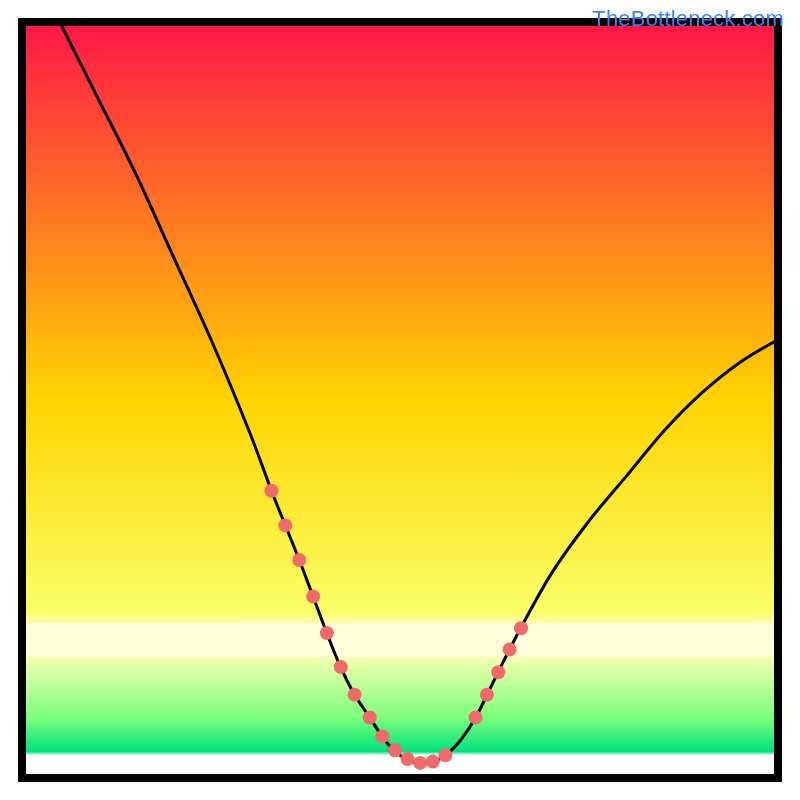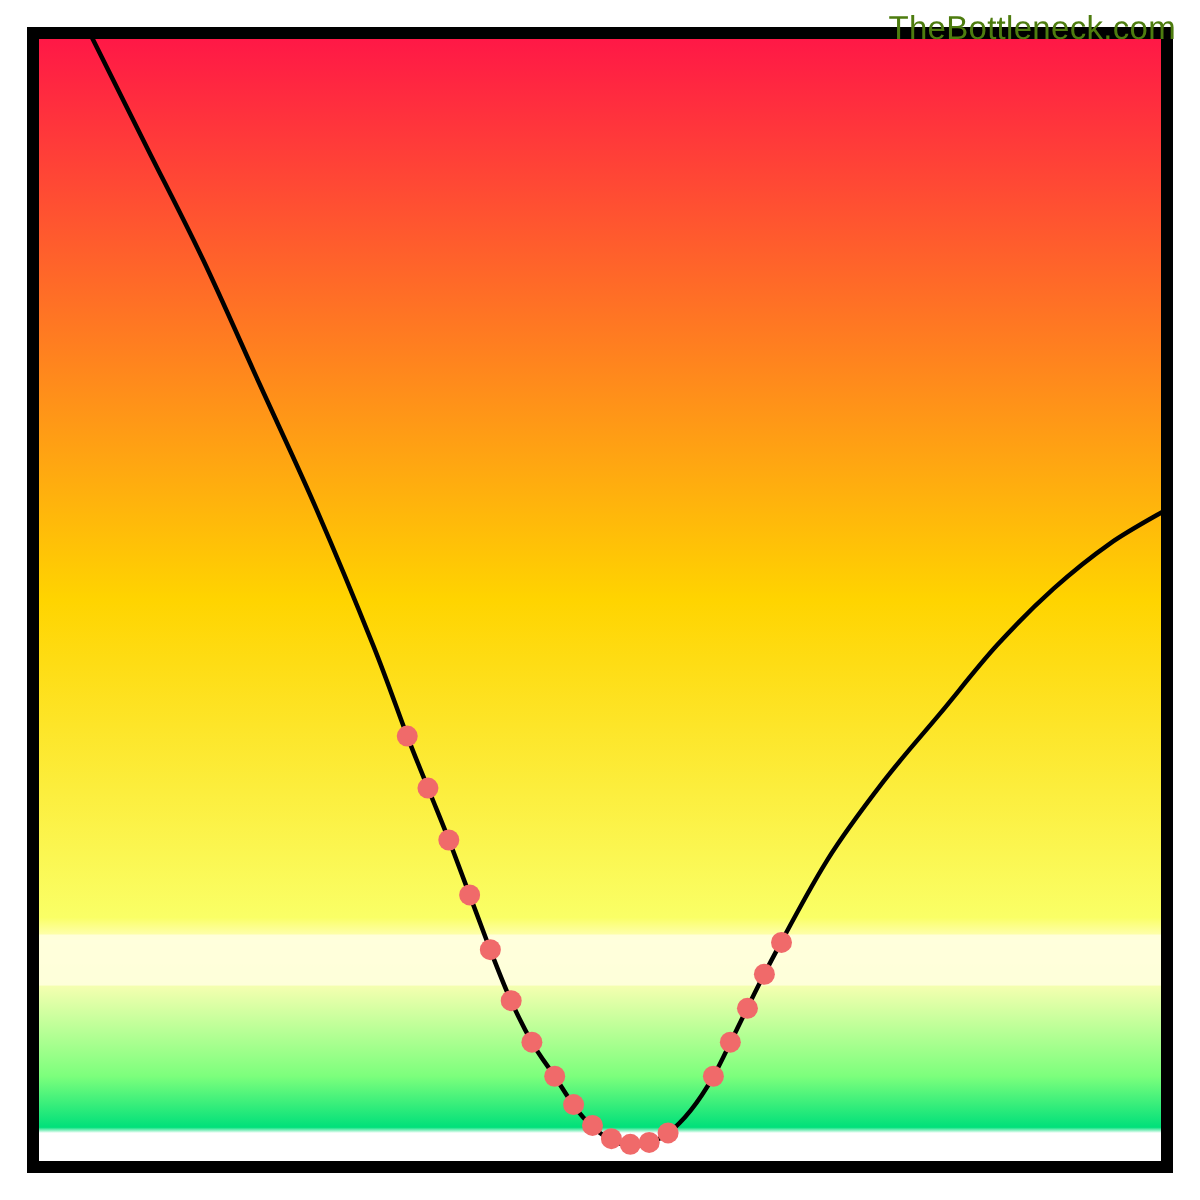--- a/index.html
+++ b/index.html
@@ -22,21 +22,21 @@
     left: 0;
     width: 800px;
     height: 800px;
   }
   .watermark {
     position: absolute;
     top: 6px;
     right: 16px;
     font-size: 22px;
     font-weight: 400;
-    color: #4d7c0f;
+    color: #3b82f6;
     letter-spacing: 0.2px;
     user-select: none;
   }
 </style>
 </head>
 <body>
 
 <div class="stage">
   <svg class="chart" viewBox="0 0 800 800" aria-hidden="true">
     <defs>

